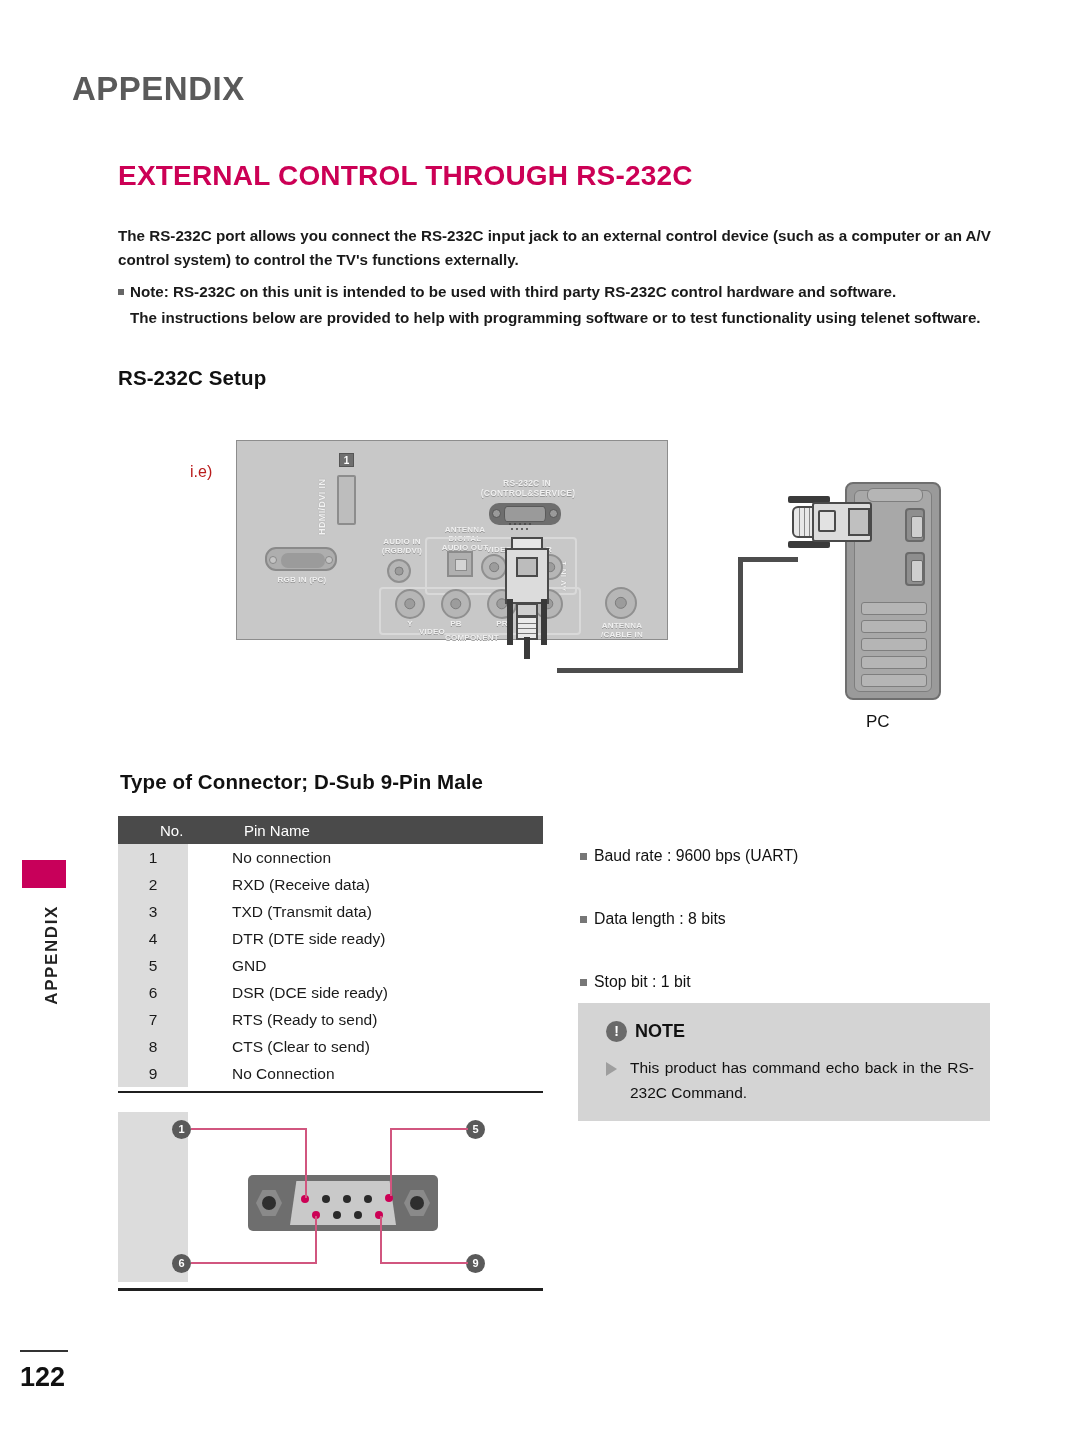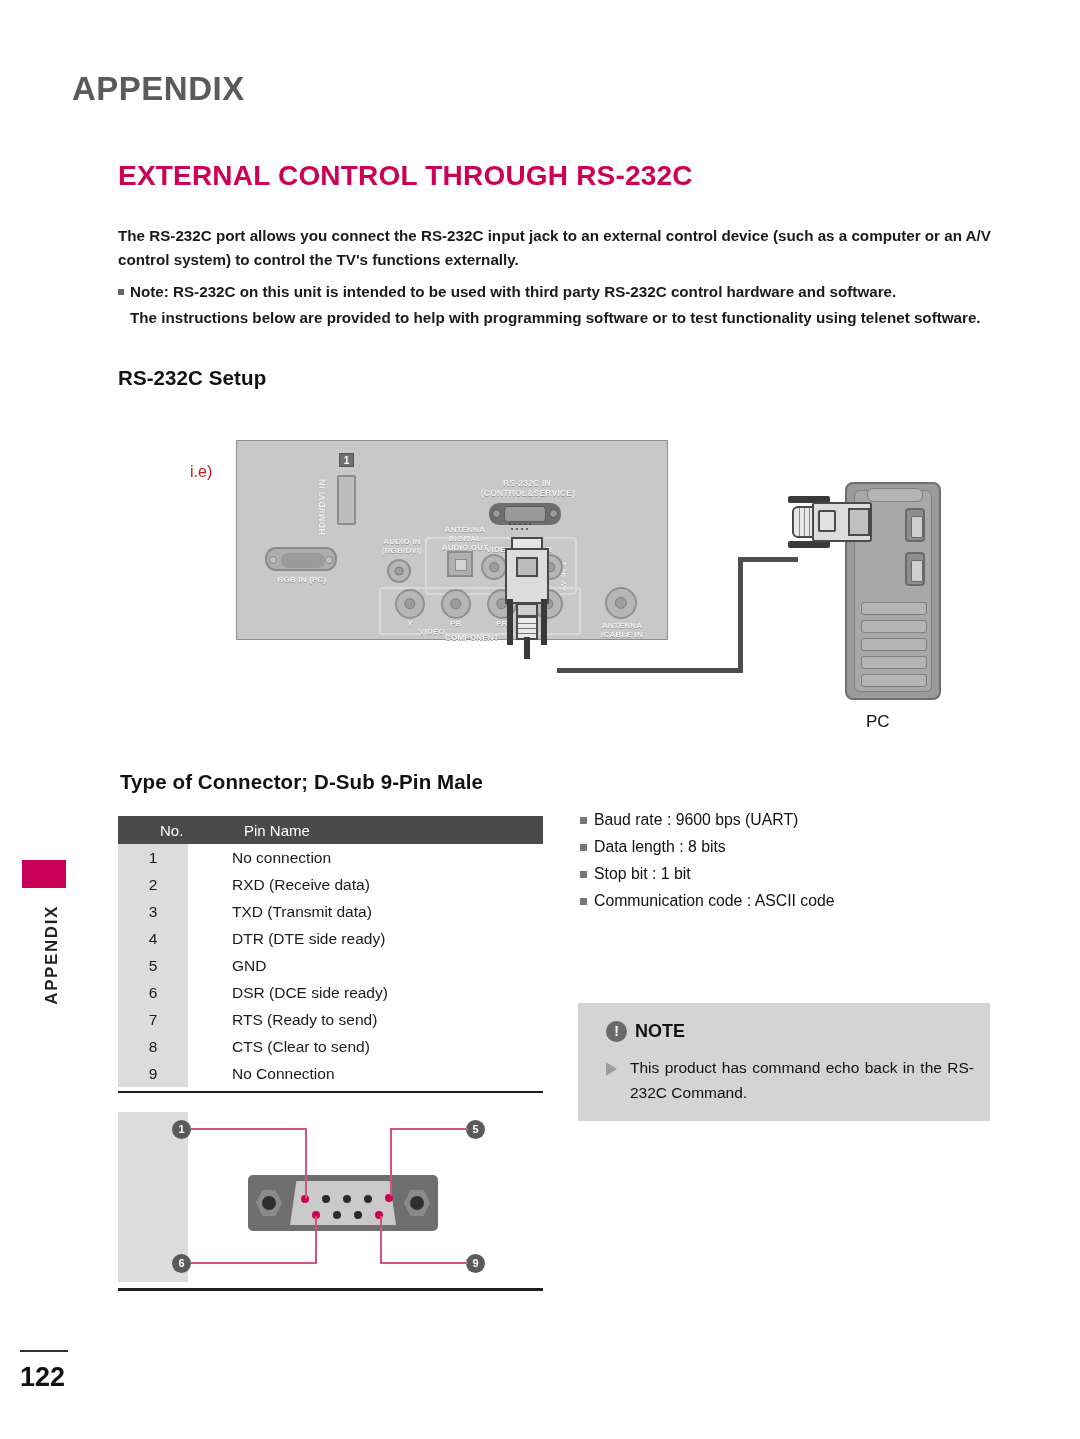--- a/index.html
+++ b/index.html
@@ -309,21 +309,21 @@
   .cal .ln { position: absolute; background: #d1567f; }
   .bottom-rule {
     position: absolute; left: 118px; top: 1288px; width: 425px;
     height: 3px; background: #1f1f1f;
   }
 
   
   .comm-list { position: absolute; left: 580px; top: 806px; width: 420px; }
   .comm-list li {
     list-style: none; position: relative; padding-left: 14px;
-    font-size: 15.8px; line-height: 27px; color: #111;
+    font-size: 15.8px; line-height: 27px; color: #111; margin-top: 36px;
   }
   .comm-list li .sq {
     position: absolute; left: 0; top: 11px; width: 7px; height: 7px; background: #777;
   }
 
   
   .note-box {
     position: absolute; left: 578px; top: 1003px; width: 412px; height: 118px;
     background: #d4d4d4;
   }

